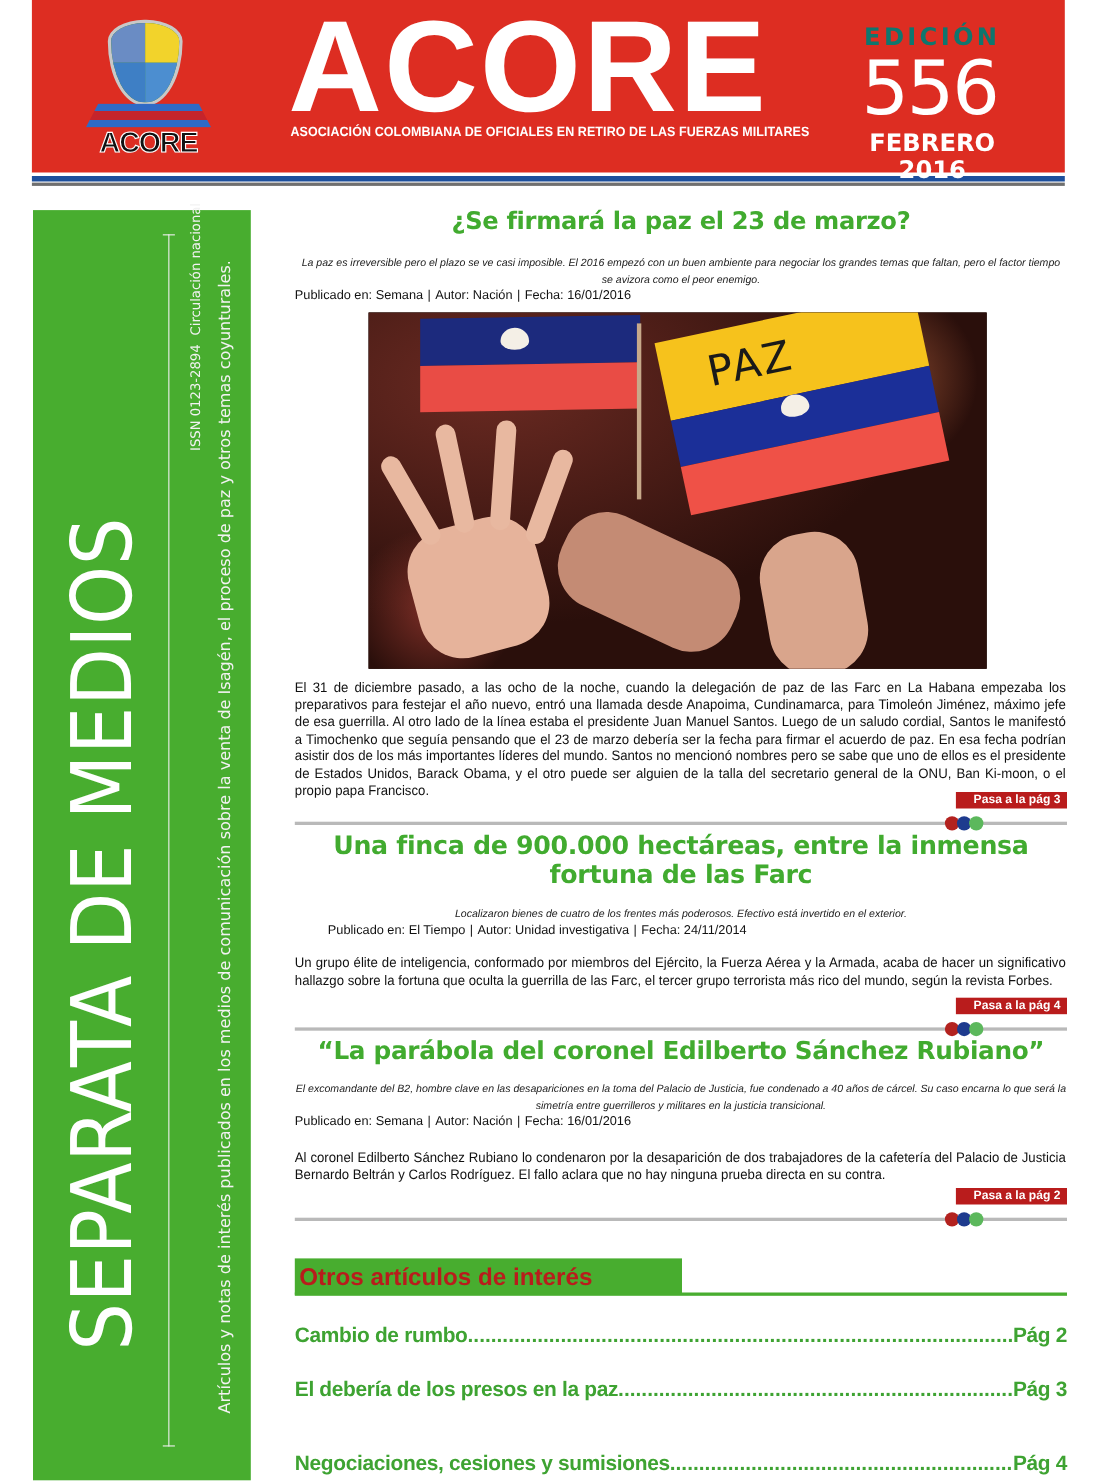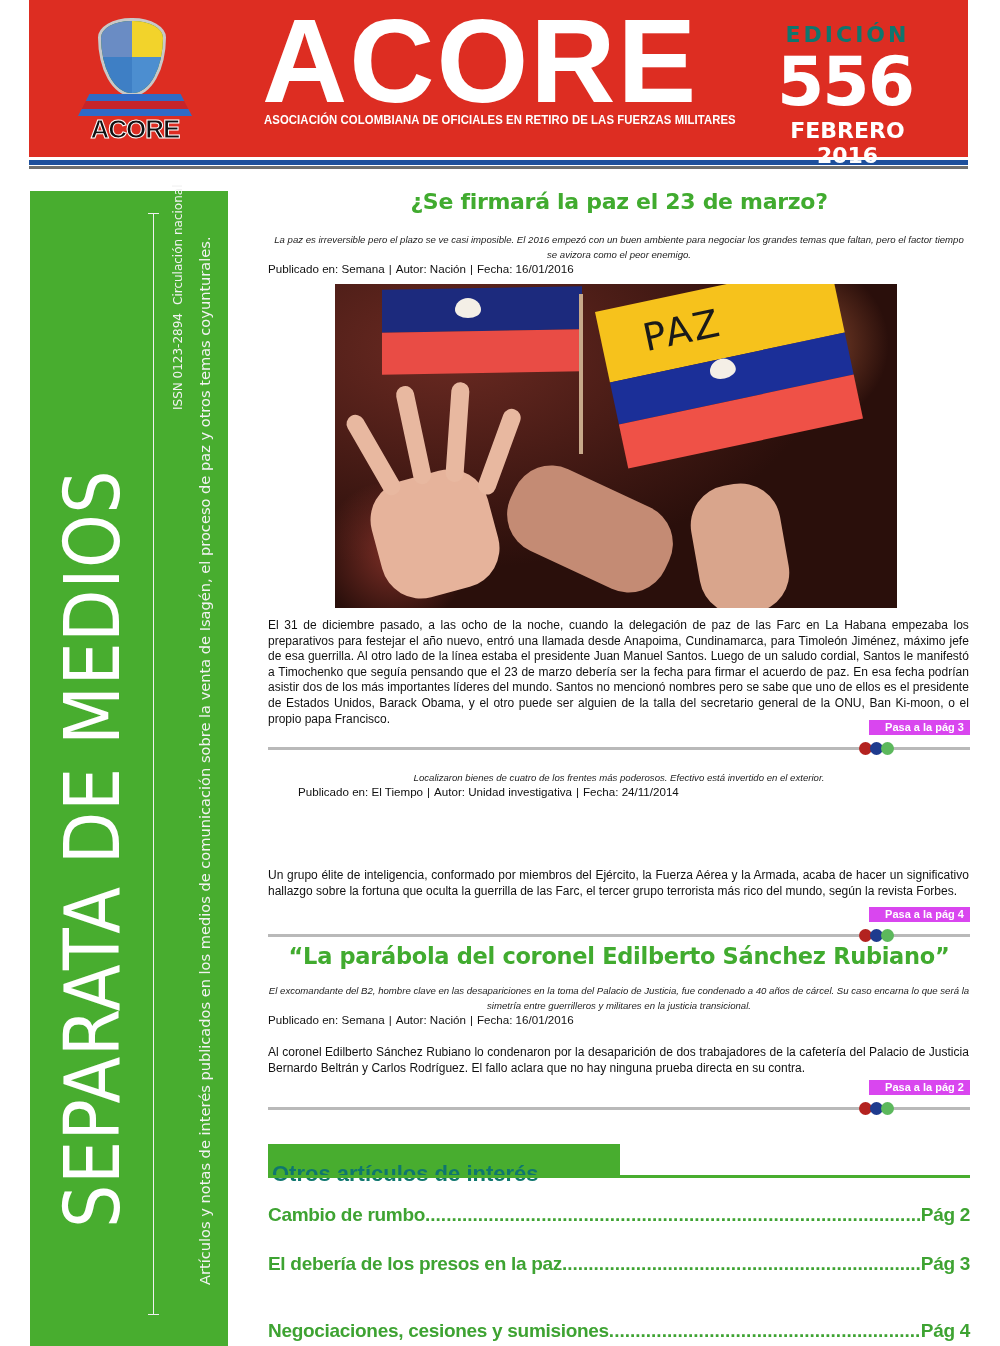--- a/index.html
+++ b/index.html
@@ -19,21 +19,21 @@
   .q2 { right: 0; top: 0; background: #f2d32b; }
   .q3 { left: 0; bottom: 0; background: #3e7fc5; }
   .q4 { right: 0; bottom: 0; background: #4c8ed0; }
   .logo-ribbon { position: absolute; left: 8px; top: 84px; width: 114px; height: 22px; background: linear-gradient(#2f6ac6 0 30%, #c5242b 30% 70%, #2f6ac6 70%); clip-path: polygon(10% 0, 90% 0, 100% 100%, 0 100%); }
   .logo-text { position: absolute; left: 8px; top: 104px; width: 114px; text-align: center; font-family: "Liberation Sans", sans-serif; font-weight: 900; font-size: 26px; color: #111; -webkit-text-stroke: 1px #fff; letter-spacing: -1px; }
 
   .brand { position: absolute; left: 262px; top: 6px; font-family: "Liberation Sans", sans-serif; font-weight: 900; font-size: 118px; line-height: 110px; color: #ffffff; letter-spacing: 2px; }
   .brand-sub { position: absolute; left: 264px; top: 113px; font-family: "Liberation Sans", sans-serif; font-weight: bold; font-size: 12.2px; color: #fff; letter-spacing: 0.1px; transform: scaleX(0.93); transform-origin: left; }
 
   .edition-label { position: absolute; left: 785px; top: 22px; width: 125px; text-align: center; font-family: "DejaVu Sans", sans-serif; font-weight: bold; font-size: 22px; letter-spacing: 3px; color: #0f766e; }
-  .edition-num { position: absolute; left: 775px; top: 44px; width: 140px; text-align: center; font-family: "DejaVu Sans", sans-serif; font-weight: bold; font-size: 68px; line-height: 76px; color: #fff; letter-spacing: -2px; }
+  .edition-num { position: absolute; left: 775px; top: 44px; width: 140px; text-align: center; font-family: "DejaVu Sans", sans-serif; font-weight: normal; font-size: 68px; line-height: 76px; color: #fff; letter-spacing: -2px; }
   .edition-date { position: absolute; left: 780px; top: 118px; width: 135px; text-align: center; font-family: "DejaVu Sans", sans-serif; font-weight: bold; font-size: 22px; color: #fff; }
 
   
   .sidebar { position: absolute; left: 30px; top: 191px; width: 198px; height: 1155px; background: #48ad2f; }
   .side-rule { position: absolute; left: 153px; top: 213px; width: 1px; height: 1102px; background: #f0f0f0; }
   .side-rule-cap-top { position: absolute; left: 148px; top: 213px; width: 11px; height: 1px; background: #f0f0f0; }
   .side-rule-cap-bot { position: absolute; left: 148px; top: 1314px; width: 11px; height: 1px; background: #f0f0f0; }
   .vert { position: absolute; transform-origin: left top; transform: rotate(-90deg); white-space: nowrap; color: #ffffff; }
   .side-title { left: 52px; top: 1228px; font-family: "DejaVu Sans", sans-serif; font-weight: normal; font-size: 76px; letter-spacing: 0.5px; line-height: 82px; font-stretch: condensed; }
   .side-issn { left: 171px; top: 410px; font-family: "DejaVu Sans", sans-serif; font-size: 12px; line-height: 14px; color: #f2f2f2; }
@@ -41,21 +41,21 @@
   .side-desc { left: 196px; top: 1285px; font-family: "DejaVu Sans", sans-serif; font-size: 14.6px; line-height: 18px; color: #f2f2f2; }
 
   
   .main { position: absolute; left: 268px; top: 180px; width: 702px; }
   .article-title { color: #41ab2f; font-family: "DejaVu Sans", sans-serif; font-weight: bold; text-align: center; letter-spacing: -0.3px; }
   .subtitle { font-style: italic; font-size: 9.6px; line-height: 15px; text-align: center; color: #222; font-family: "Liberation Sans", sans-serif; }
   .meta { font-size: 11.6px; line-height: 14px; text-align: left; color: #111; }
   .meta .sep { padding: 0 4px; }
   .body-text { font-size: 12.5px; line-height: 15.6px; text-align: justify; color: #111; transform: scaleX(0.96); transform-origin: left; width: 104%; }
 
-  .pasa { position: absolute; right: 0; height: 15px; background: #d946ef; color: #fff; font-weight: bold; font-size: 11px; line-height: 15px; padding: 0 6px 0 16px; }
+  .pasa { position: absolute; right: 0; height: 15px; background: #b91c1c; color: #fff; font-weight: bold; font-size: 11px; line-height: 15px; padding: 0 6px 0 16px; }
   .divider { position: absolute; left: 0; width: 702px; height: 3px; background: #b9b9b9; }
   .dots { position: absolute; right: 76px; height: 12px; display: flex; }
   .dot { width: 13px; height: 13px; border-radius: 50%; margin-left: -2px; }
   .dot.red { background: #b3221f; }
   .dot.blue { background: #1e3b8e; }
   .dot.green { background: #5cb85c; }
 
   .photo { position: absolute; left: 335px; top: 284px; width: 562px; height: 324px; overflow: hidden; background: #2a1410; }
   .photo .bg { position: absolute; inset: 0; background: radial-gradient(ellipse at 20% 20%, #6b2a22 0%, #2a0f0b 60%), #1b0a08; }
   .photo .glow1 { position: absolute; left: -20px; top: 200px; width: 160px; height: 140px; background: radial-gradient(circle, rgba(160,60,50,0.7), transparent 70%); }
@@ -67,21 +67,21 @@
   .flag2 { position: absolute; left: 260px; top: 28px; width: 240px; height: 160px; transform: rotate(-12deg); transform-origin: left top; }
   .flag2 .y { height: 45%; background: #f6c21c; }
   .flag2 .b { height: 27%; background: #1b2f98; }
   .flag2 .r { height: 28%; background: #ef5147; }
   .paz-text { position: absolute; left: 42px; top: 14px; font-family: "DejaVu Sans", sans-serif; font-size: 38px; color: #1a1a1a; letter-spacing: 2px; }
   .dove { position: absolute; width: 26px; height: 20px; background: #f4efe6; border-radius: 50% 50% 50% 50% / 60% 60% 40% 40%; }
   .hand { position: absolute; background: #e6b39b; border-radius: 40px; }
   .finger { position: absolute; background: #e8b8a0; border-radius: 10px; transform-origin: bottom center; }
 
   .otros-header { position: absolute; left: 268px; top: 1144px; width: 352px; height: 33px; background: #48ad2f; }
-  .otros-header-text { position: absolute; left: 272px; top: 1146px; font-family: "Liberation Sans", sans-serif; font-weight: bold; font-size: 22px; line-height: 30px; color: #0f766e; margin-top: 13px; }
+  .otros-header-text { position: absolute; left: 272px; top: 1146px; font-family: "Liberation Sans", sans-serif; font-weight: bold; font-size: 22px; line-height: 30px; color: #b91c1c; }
   .otros-line { position: absolute; left: 268px; top: 1175px; width: 702px; height: 3px; background: #48ad2f; }
   .toc-item { position: absolute; left: 268px; width: 702px; display: flex; align-items: baseline; font-family: "Liberation Sans", sans-serif; font-weight: bold; font-size: 19px; color: #3ea332; letter-spacing: -0.3px; }
   .toc-item .leader { flex: 1; overflow: hidden; white-space: nowrap; letter-spacing: 0; }
   .toc-item .leader::after { content: "......................................................................................................................................................................................................................"; }
 </style>
 </head>
 <body>
 
 <div class="header"></div>
 <div class="stripe-white"></div>
@@ -156,20 +156,21 @@
   <div class="pasa" style="top:0;">Pasa a la pág 3</div>
   <div class="divider" style="top:27px;"></div>
   <div class="dots" style="top:22px;">
     <span class="dot red"></span>
     <span class="dot blue"></span>
     <span class="dot green"></span>
   </div>
 </div>
 
 <div class="main" style="top:756px; padding:0 30px;">
+  <div class="article-title" style="font-size:23px; line-height:27px;">Una finca de 900.000 hectáreas, entre la inmensa fortuna de las Farc</div>
   <div class="subtitle" style="margin-top:14px;">Localizaron bienes de cuatro de los frentes más poderosos. Efectivo está invertido en el exterior.</div>
   <div class="meta">
     <span>Publicado en: El Tiempo</span><span class="sep">|</span><span>Autor: Unidad investigativa</span><span class="sep">|</span><span>Fecha: 24/11/2014</span>
   </div>
 </div>
 <div class="main" style="top:868px;">
   <div class="body-text">Un grupo élite de inteligencia, conformado por miembros del Ejército, la Fuerza Aérea y la Armada, acaba de hacer un significativo hallazgo sobre la fortuna que oculta la guerrilla de las Farc, el tercer grupo terrorista más rico del mundo, según la revista Forbes.</div>
 </div>
 <div class="main" style="top:907px; height:40px;">
   <div class="pasa" style="top:0;">Pasa a la pág 4</div>

